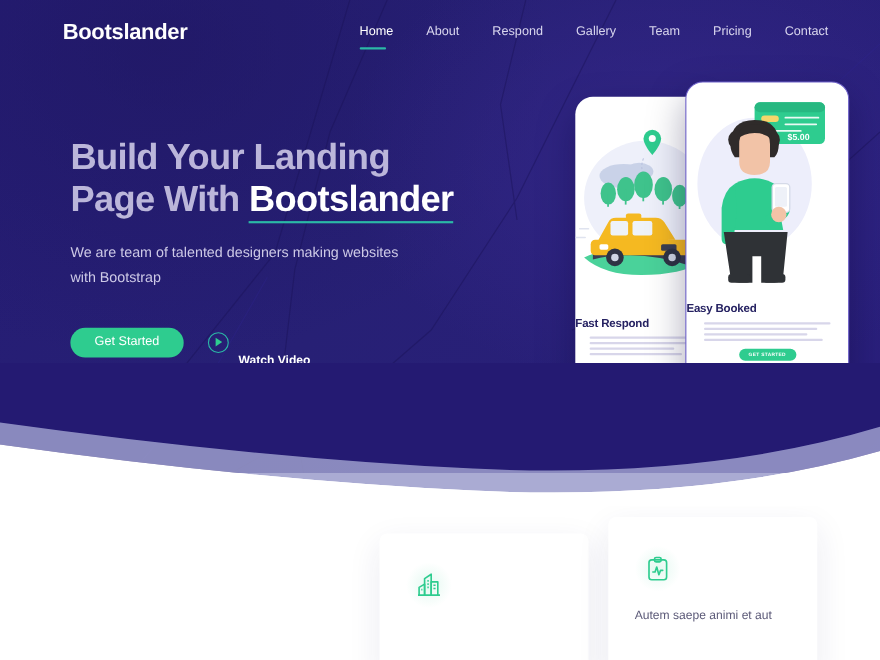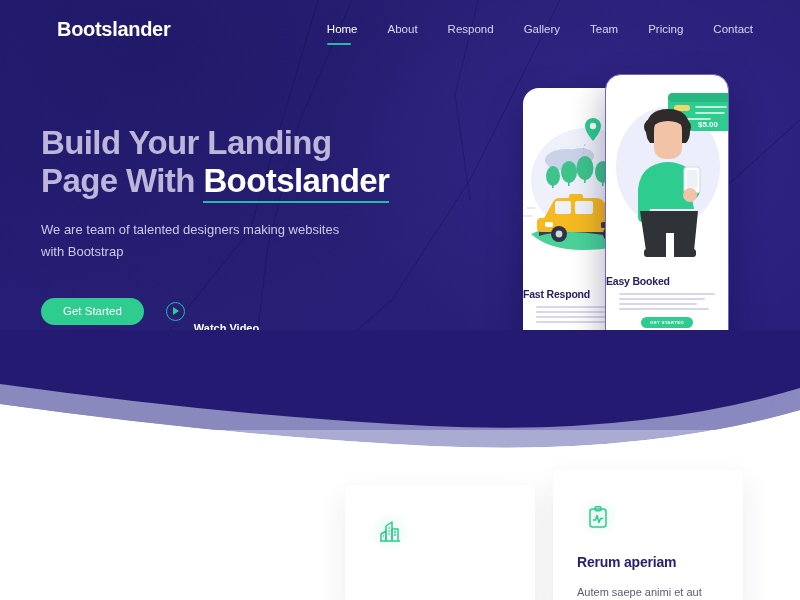--- a/index.html
+++ b/index.html
@@ -51,21 +51,21 @@
   .nav-item.active::after {
     content:""; position:absolute; left:13px; bottom:-4px;
     width:24px; height:2px; background:#2bb8a6; border-radius:1px;
   }
   .chev {
     width:7px; height:7px; border-right:1.3px solid #c3bfe2;
     border-bottom:1.3px solid #c3bfe2; transform:rotate(45deg) translateY(-2px);
   }
 
   
-  .hero-copy { position:absolute; left:41px; top:124px; width:400px; z-index:10; }
+  .hero-copy { position:absolute; left:64px; top:124px; width:400px; z-index:10; }
   .hero-title {
     font-size:33px; line-height:1.14; font-weight:bold;
     color:#bbb6da; letter-spacing:-.6px;
   }
   .hero-title .accent {
     color:#ffffff; position:relative; display:inline-block;
   }
   .hero-title .accent::after {
     content:""; position:absolute; left:0; right:0; bottom:-4px;
     height:2.5px; background:#2bb8a6;
@@ -95,21 +95,21 @@
   .watch-label { color:#ffffff; font-size:11px; font-weight:bold;margin-top:34px; }
 
   
   .phones { position:absolute; left:505px; top:60px; width:280px; height:320px; z-index:8; }
   .phone {
     position:absolute; background:#ffffff; border-radius:16px;
     box-shadow:0 14px 34px rgba(10,5,50,.34);
     overflow:hidden;
   }
   .phone-back { left:18px; top:28px; width:122px; height:272px; }
-  .phone-front { left:100px; top:14px; width:124px; height:294px; border:1.5px solid #6f62c9; }
+  .phone-front { left:118px; top:14px; width:149px; height:294px; border:1.5px solid #6f62c9; }
   .phone-art { position:relative; width:100%; overflow:hidden; }
   .phone-title {
     color:#262262; font-weight:bold;
     font-size:10.5px; letter-spacing:-.2px;
   }
   .lorem-lines { margin:6px auto 0; width:78%; }
   .lorem-lines i {
     display:block; height:2px; border-radius:1px;
     background:#d8d6ea; margin-bottom:3px;
   }
@@ -338,19 +338,18 @@
     </div>
 
     <div class="feat-card feat-2">
       <div class="feat-icon-wrap">
         <svg width="24" height="24" viewBox="0 0 24 24" fill="none" stroke="#2ecc8f" stroke-width="1.5" stroke-linejoin="round" stroke-linecap="round">
           <rect x="4" y="4" width="16" height="18" rx="2.5"></rect>
           <rect x="9" y="1.8" width="6" height="4" rx="1.4"></rect>
           <polyline points="7.5,15 9.5,15 11,10.5 13,17.5 14.5,13.5 16.5,13.5"></polyline>
         </svg>
       </div>
-      <div class="feat-title">Rerum aperiam</div>
       <div class="feat-text">Autem saepe animi et aut</div>
     </div>
 
   </div>
 
 </div>
 
 </body></html>

